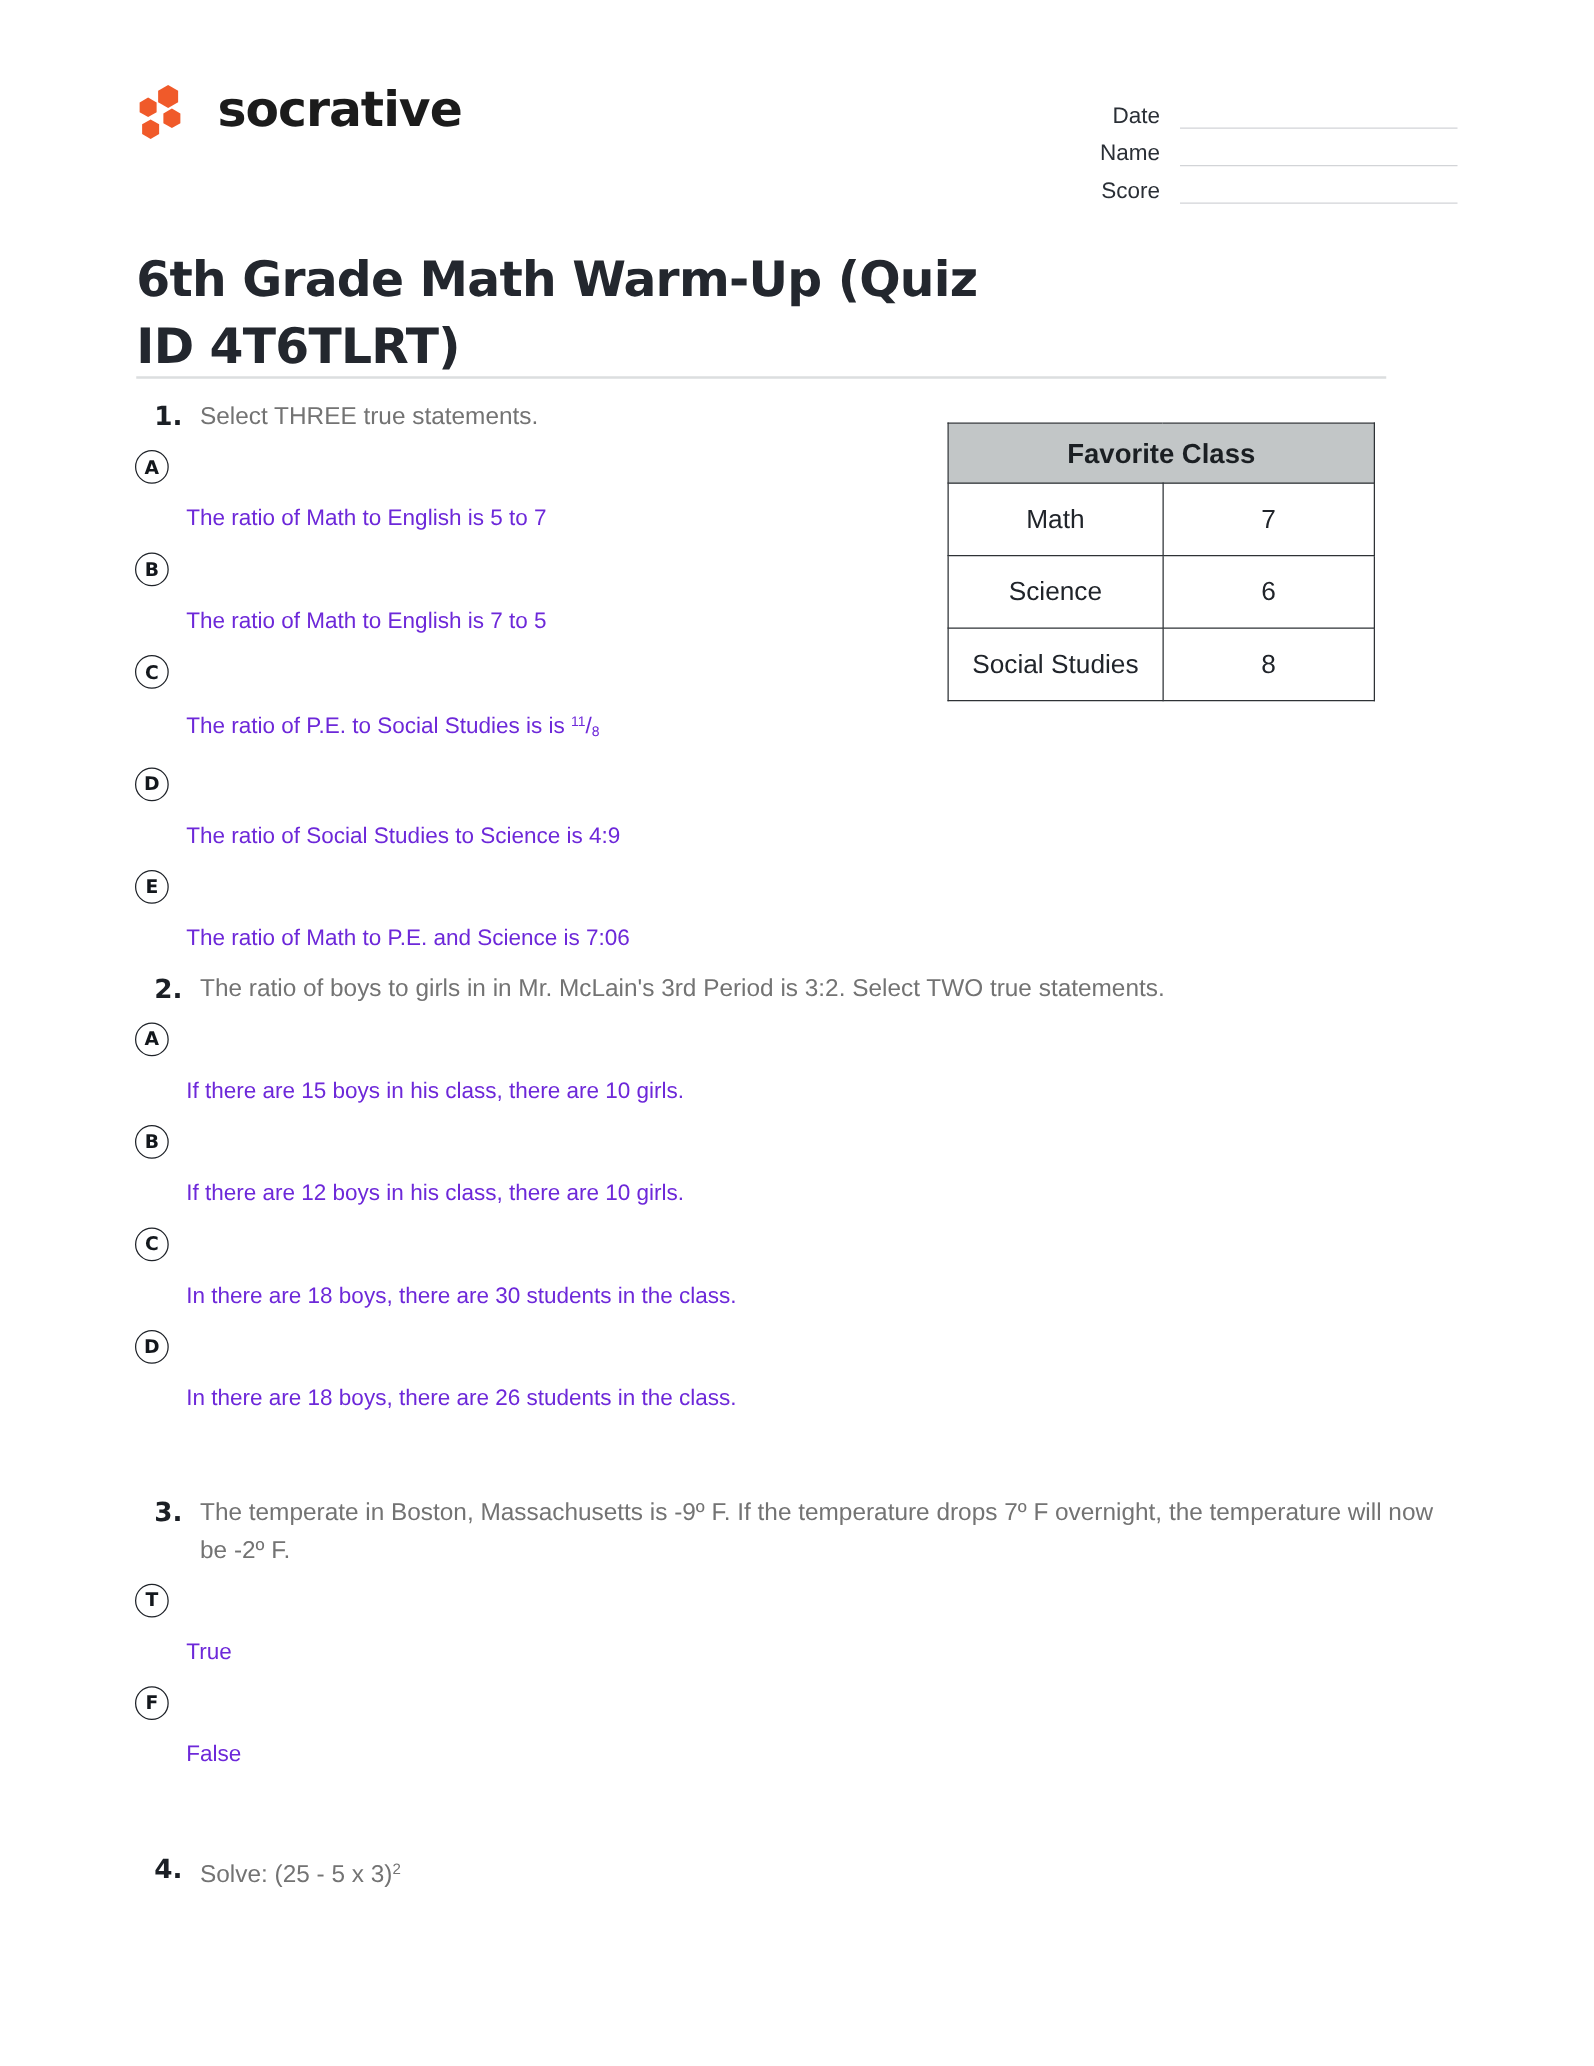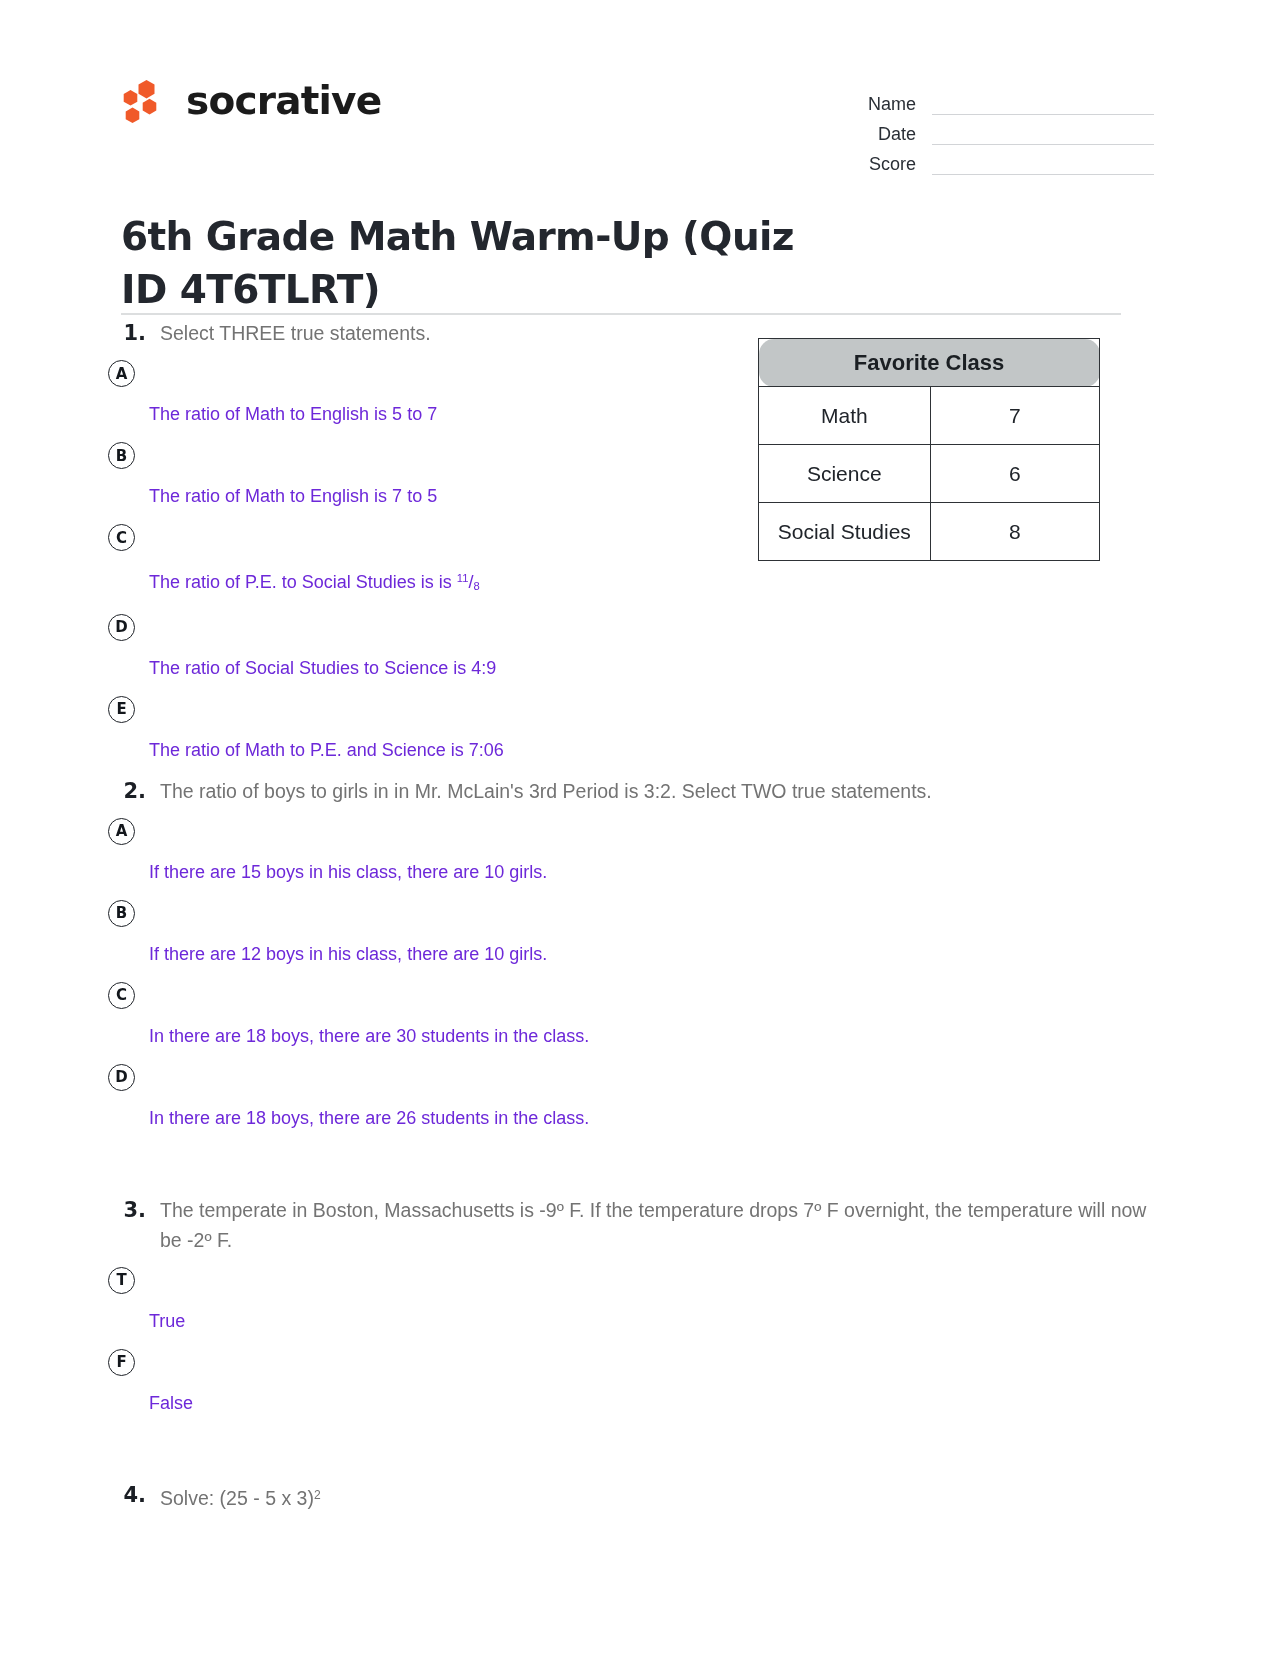--- a/index.html
+++ b/index.html
@@ -13,21 +13,21 @@
     font-family: "Liberation Sans", sans-serif;
     color: #20242b;
     position: relative;
     overflow: hidden;
   }
 
   .page {
     position: relative;
     width: 1275px;
     height: 1653px;
-    padding: 16px;
+    padding: 4px;
   }
 
   
   .header {
     position: relative;
     padding: 58px 105px 0 105px;
     height: 240px;
   }
   .brand {
     display: flex;
@@ -196,21 +196,20 @@
     font-size: 21px;
     font-weight: 400;
     color: #20242a;
   }
   table.fav th {
     background: #c2c6c7;
     font-weight: 700;
     font-size: 22px;
     height: 48px;
     color: #1b1f23;
-    border-radius: 15px;
   }
   table.fav td.label { width: 172px; text-align: center; }
   table.fav td.value { width: 170px; }
 
   
   .q1 { min-height: 420px; }
   .q2 { margin-top: 8px; min-height: 215px; }
   .q3 { margin-top: 62px; min-height: 155px; }
   .q4 { margin-top: 62px; }
 </style>
@@ -232,25 +231,25 @@
           </g>
         </svg>
       </span>
       <span class="brand-name">socrative</span>
     </div>
 
     <h1 class="quiz-title">6th Grade Math Warm-Up (Quiz ID 4T6TLRT)</h1>
 
     <div class="meta">
       <div class="meta-row">
+        <span class="meta-label">Date</span>
+        <span class="meta-line"></span>
+      </div>
+      <div class="meta-row">
         <span class="meta-label">Name</span>
-        <span class="meta-line"></span>
-      </div>
-      <div class="meta-row">
-        <span class="meta-label">Date</span>
         <span class="meta-line"></span>
       </div>
       <div class="meta-row meta-score">
         <span class="meta-label">Score</span>
         <span class="meta-line"></span>
       </div>
     </div>
 
     <div class="divider"></div>
   </div>

